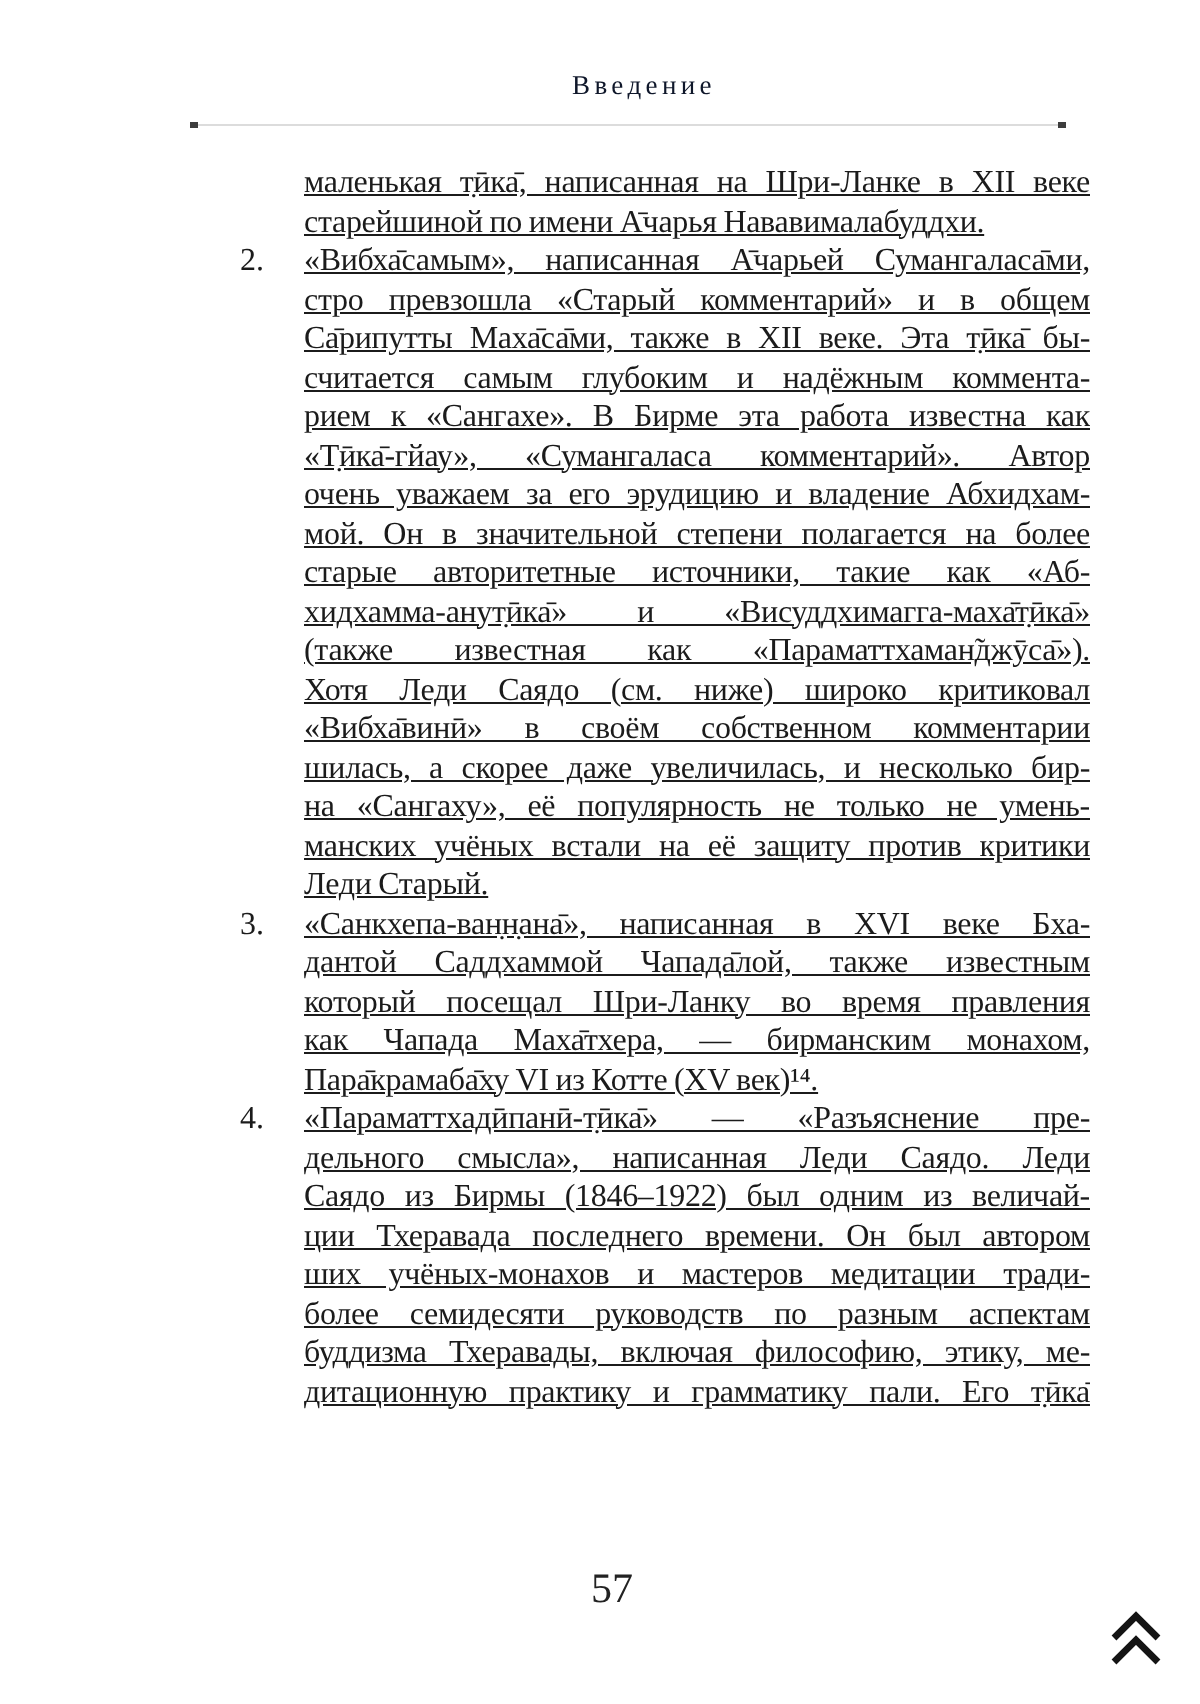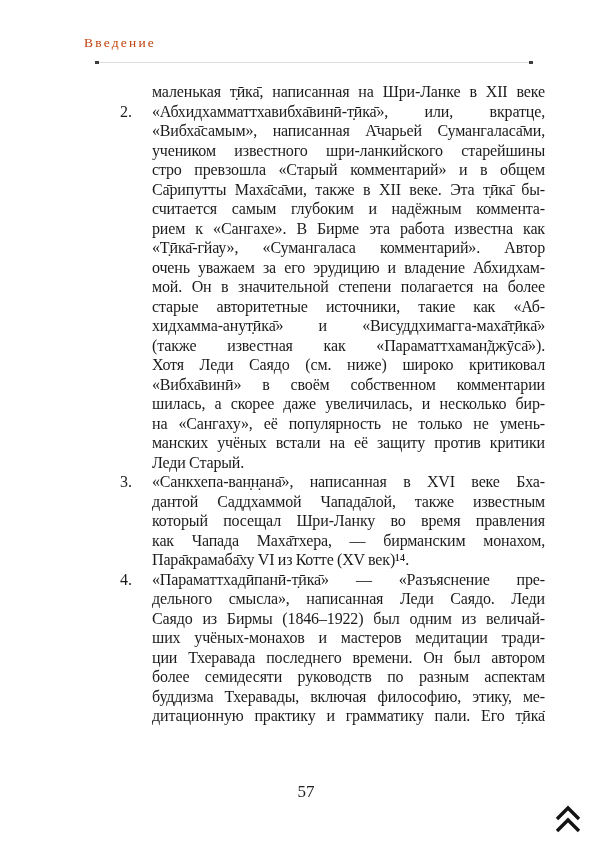--- a/index.html
+++ b/index.html
@@ -2,74 +2,73 @@
 <html><head>
 <meta charset="utf-8">
 <style>
   html,body { margin:0; padding:0; }
   body {
     width:600px; height:852px; position:relative; overflow:hidden;
     background:#ffffff; color:#1b1b1b;
     font-family:"Liberation Serif","DejaVu Serif",serif;
   }
   .chapter-header {
-    position:absolute; top:35px; left:84px; width:436px;
-    text-align:left; font-size:13.5px; letter-spacing:2.2px;
-    color:#c2410c;
+    position:absolute; top:35px; left:104px; width:436px;
+    text-align:center; font-size:13.5px; letter-spacing:2.2px;
+    color:#0f172a;
   }
   .header-rule {
     position:absolute; top:62px; left:96px; width:436px; height:1px;
     background:#dcdcdc;
   }
   .rule-end { position:absolute; top:-1px; width:4px; height:3px; background:#3d3d3d; }
   .rule-end.left  { left:-1px; }
   .rule-end.right { right:-1px; }
   .text-block {
-    position:absolute; top:82px; left:120px; width:425px;
+    position:absolute; top:82px; left:120px; width:425px;text-decoration:underline;
   }
   .item { position:relative; padding-left:32px; }
   .num {
     position:absolute; left:0; top:0;
     font-size:16px; line-height:19.5px;
   }
   .line {
     height:19.5px; line-height:19.5px; font-size:16px;
     letter-spacing:-0.15px; word-spacing:-0.5px;
     overflow:hidden; white-space:normal;
   }
   .line.just { text-align:justify; text-align-last:justify; }
   .page-number {
     position:absolute; top:782px; left:60px; width:492px;
-    text-align:center; font-size:17px; color:#222222;
+    text-align:center; font-size:21px; color:#222222;
   }
   .scroll-top {
     position:absolute; top:802px; left:551px; width:34px; height:38px;
     cursor:pointer; background:none; border:none; padding:2px;
   }
   .scroll-top svg { display:block; }
 </style>
 </head>
 <body>
 
 <div class="chapter-header">Введение</div>
 
 <div class="header-rule">
   <span class="rule-end left"></span>
   <span class="rule-end right"></span>
 </div>
 
 <div class="text-block">
     <div class="item">
       <div class="line just">маленькая т̣ӣка̄, написанная на Шри-Ланке в XII веке</div>
+      <div class="line">старейшиной по имени А̄чарья Нававималабуддхи.</div>
     </div>
     <div class="item">
       <span class="num">2.</span>
-      <div class="line just">«Абхидхамматтхавибха̄винӣ-т̣ӣка̄», или, вкратце,</div>
       <div class="line just">«Вибха̄самым», написанная А̄чарьей Сумангаласа̄ми,</div>
-      <div class="line just">учеником известного шри-ланкийского старейшины</div>
       <div class="line just">стро превзошла «Старый комментарий» и в общем</div>
       <div class="line just">Са̄рипутты Маха̄са̄ми, также в XII веке. Эта т̣ӣка̄ бы-</div>
       <div class="line just">считается самым глубоким и надёжным коммента-</div>
       <div class="line just">рием к «Сангахе». В Бирме эта работа известна как</div>
       <div class="line just">«Т̣ӣка̄-гйау», «Сумангаласа комментарий». Автор</div>
       <div class="line just">очень уважаем за его эрудицию и владение Абхидхам-</div>
       <div class="line just">мой. Он в значительной степени полагается на более</div>
       <div class="line just">старые авторитетные источники, такие как «Аб-</div>
       <div class="line just">хидхамма-анут̣ӣка̄» и «Висуддхимагга-маха̄т̣ӣка̄»</div>
       <div class="line just">(также известная как «Параматтхаман̃джӯса̄»).</div>
@@ -86,22 +85,22 @@
       <div class="line just">дантой Саддхаммой Чапада̄лой, также известным</div>
       <div class="line just">который посещал Шри-Ланку во время правления</div>
       <div class="line just">как Чапада Маха̄тхера, — бирманским монахом,</div>
       <div class="line">Пара̄крамаба̄ху VI из Котте (XV век)¹⁴.</div>
     </div>
     <div class="item">
       <span class="num">4.</span>
       <div class="line just">«Параматтхадӣпанӣ-т̣ӣка̄» — «Разъяснение пре-</div>
       <div class="line just">дельного смысла», написанная Леди Саядо. Леди</div>
       <div class="line just">Саядо из Бирмы (1846–1922) был одним из величай-</div>
+      <div class="line just">ции Тхеравада последнего времени. Он был автором</div>
       <div class="line just">ших учёных-монахов и мастеров медитации тради-</div>
-      <div class="line just">ции Тхеравада последнего времени. Он был автором</div>
       <div class="line just">более семидесяти руководств по разным аспектам</div>
       <div class="line just">буддизма Тхеравады, включая философию, этику, ме-</div>
       <div class="line just">дитационную практику и грамматику пали. Его т̣ӣка̄</div>
     </div>
   </div>
 
 <div class="page-number">57</div>
 
 <button class="scroll-top">
   <svg width="30" height="34" viewBox="0 0 30 34">

